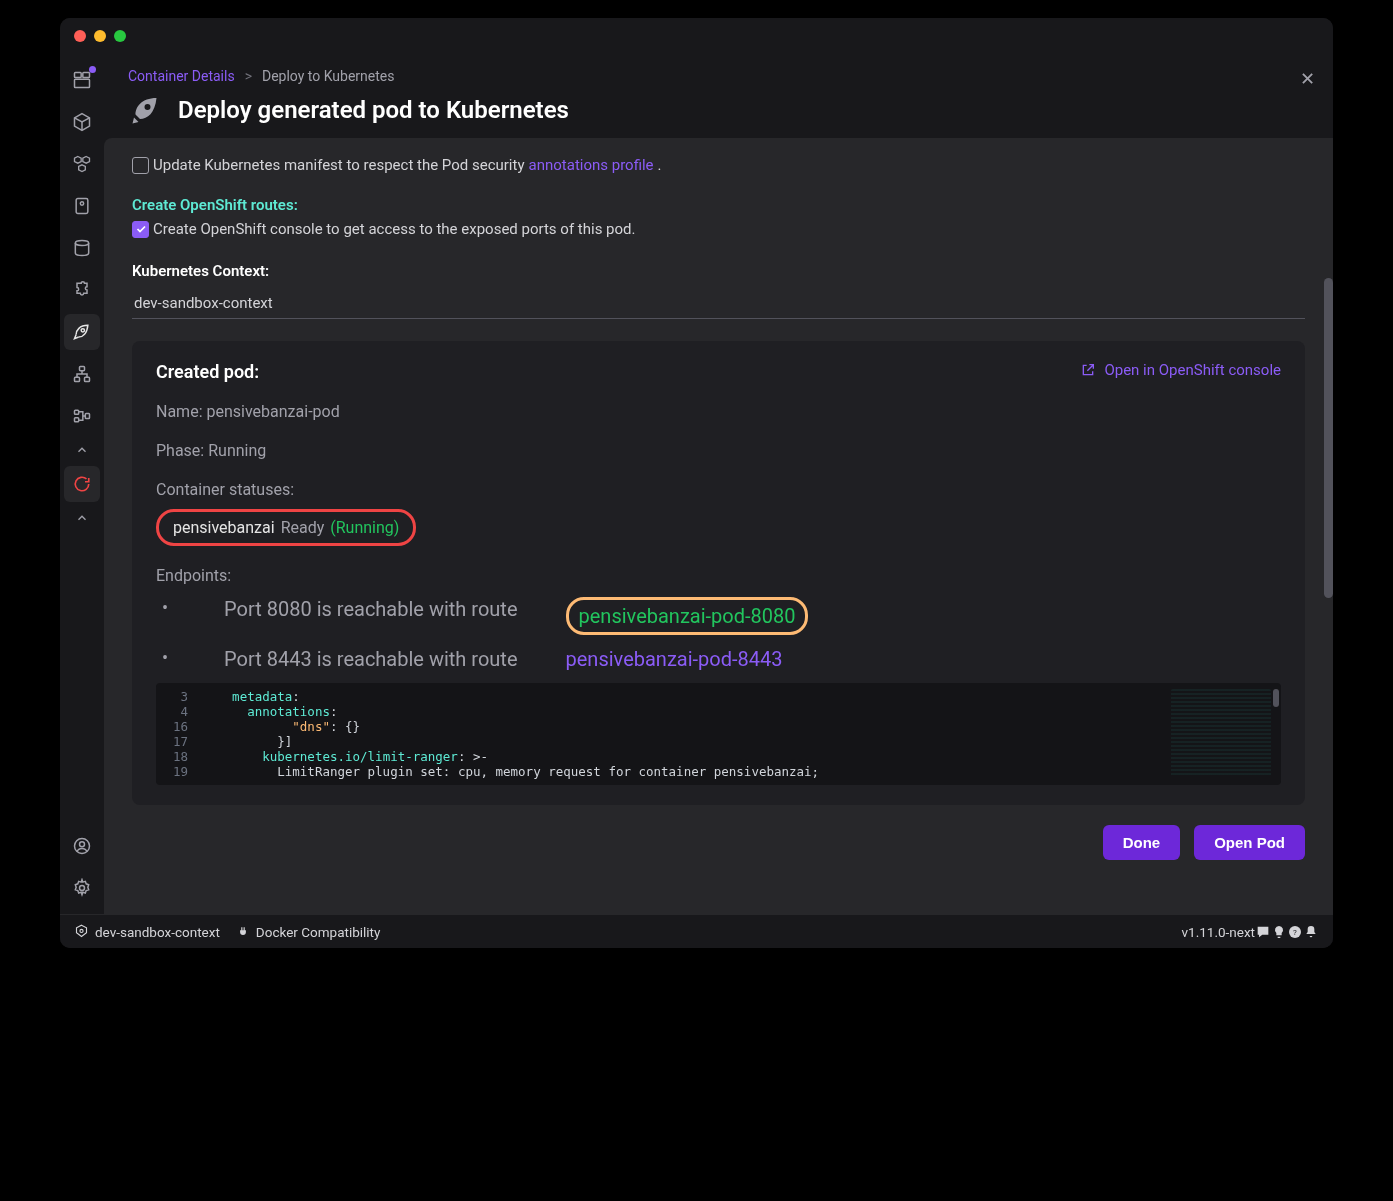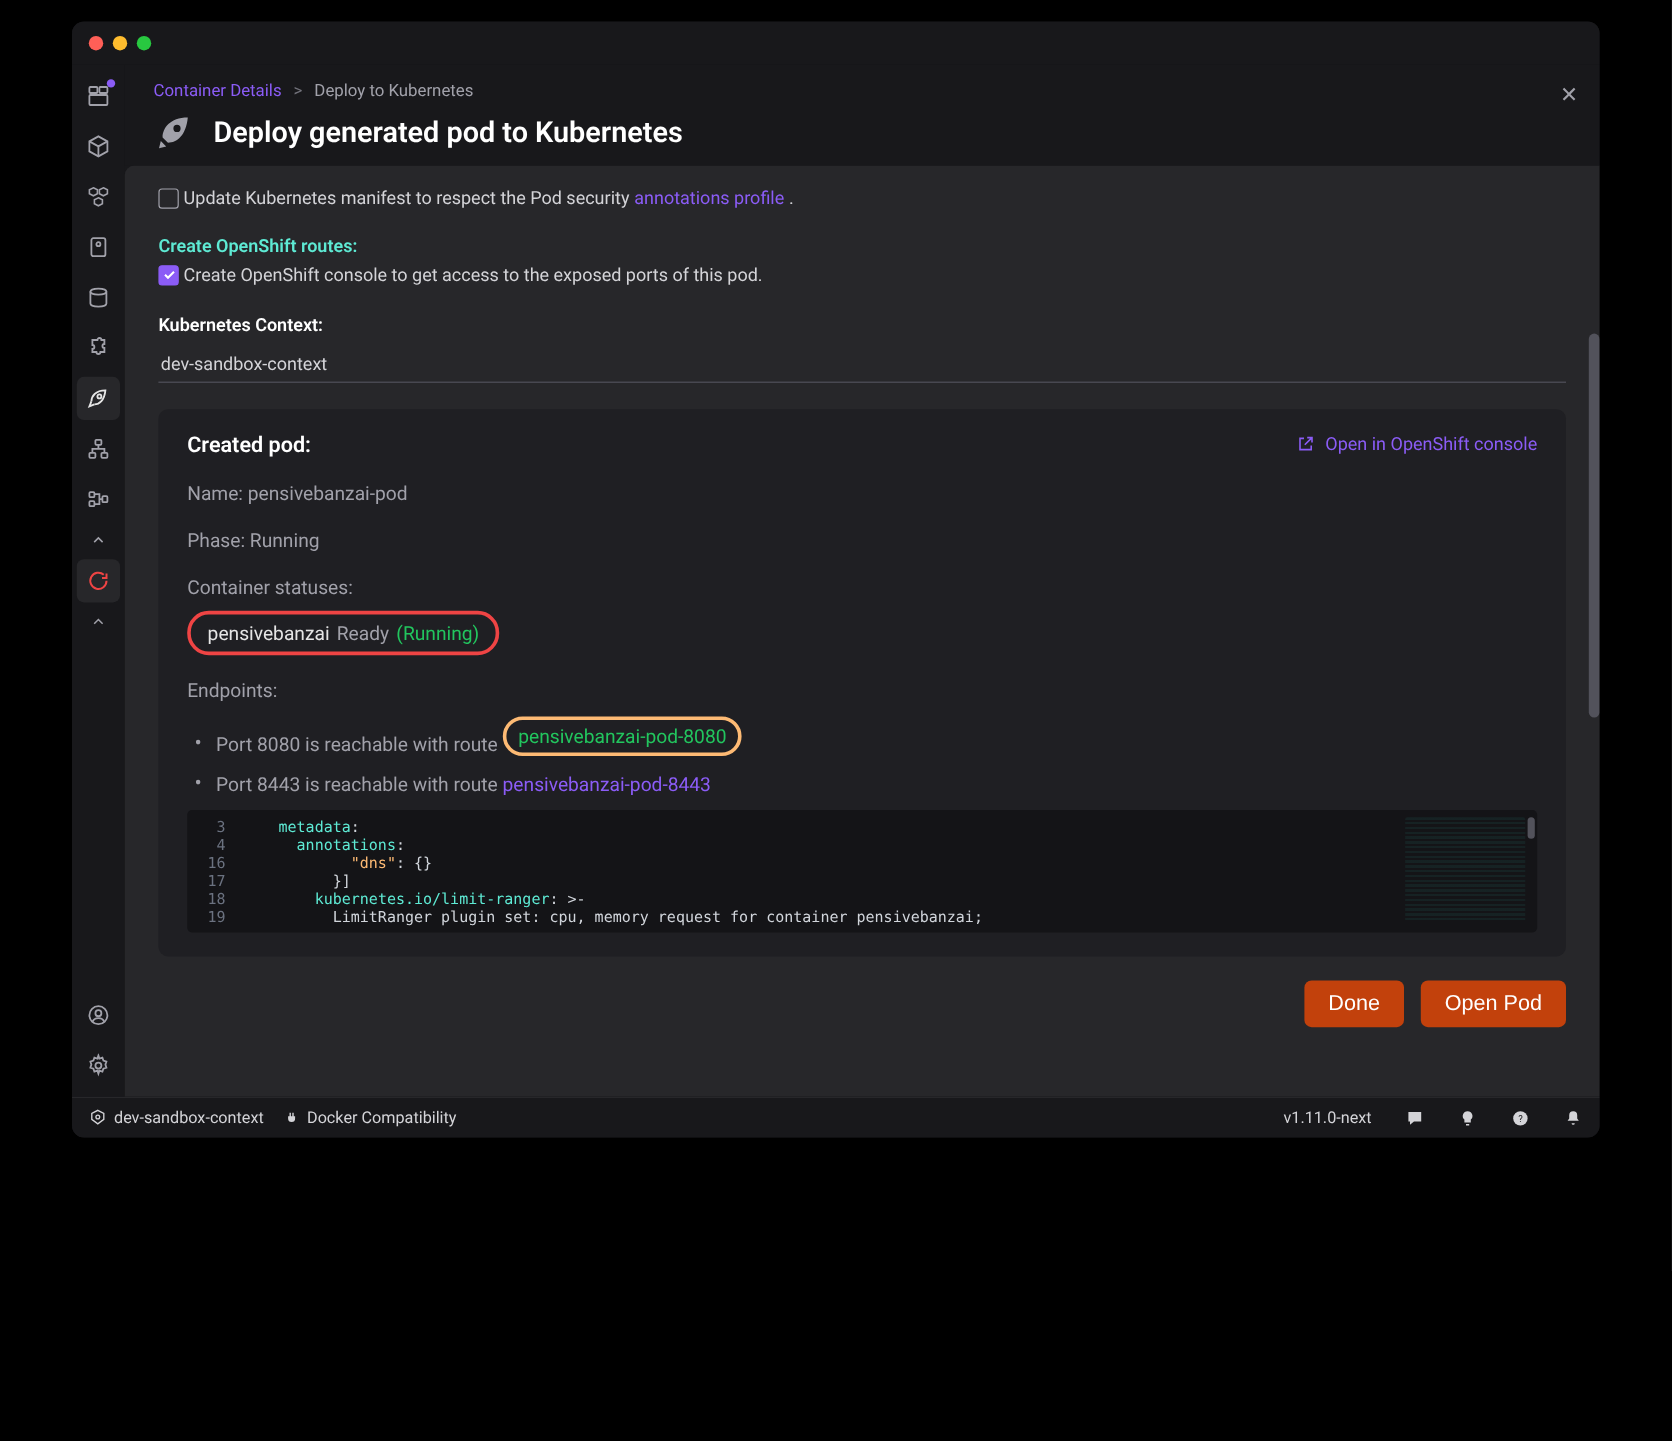--- a/index.html
+++ b/index.html
@@ -96,50 +96,50 @@
     }
     .panel-title { font-size:18px; font-weight:600; color:#fff;}
     .open-console { position:absolute; right:24px; top:20px; color:#8b5cf6; cursor:pointer;
       display:flex; align-items:center; gap:8px; font-size:15px;}
     .info-line { font-size:16px; color:#a1a1aa; margin-top:20px;}
     .status-wrap { display:inline-flex; align-items:center; gap:6px; border:3px solid #ef4444; border-radius:18px; padding:6px 14px;justify-content:flex-end;}
     .cname { color:#e5e5e5; }
     .ready { color:#a1a1aa; }
     .running-green { color:#22c55e; }
     .bullet-list { margin-top:12px; padding-left: 26px; }
-    .bullet-list li { font-size:16px; color:#a1a1aa; margin-bottom:12px; display:flex; align-items:flex-end; }
+    .bullet-list li { font-size:20px; color:#a1a1aa; margin-bottom:12px; display:flex; align-items:flex-start;gap:44px; }
     .bullet-list li::before { content:"•"; color:#a1a1aa; margin-left:-20px; margin-right:12px; font-size:18px;}
     .route-highlight { border:3px solid #fdba74; border-radius:18px; padding:4px 10px; color:#22c55e; cursor:pointer; margin-left:4px;}
     .route-link { color:#8b5cf6; cursor:pointer; margin-left:4px;}
     .code-area {
       background:#141417; border-radius:4px; margin-top:8px; padding:6px 0 6px 0;
       font-family: "SFMono-Regular", Menlo, monospace; font-size:12.5px;
       position:relative; overflow:hidden;
     }
     .code-line { display:flex; }
     .gutter { width:46px; text-align:right; padding-right:14px; color:#6b7280; flex-shrink:0;}
     .code-txt { white-space:pre; }
     .k-key { color:#5eead4; }
     .k-str { color:#fdba74; }
     .k-plain { color:#d1d5db; }
     .k-bracket { color:#d1d5db; }
     .minimap { position:absolute; right:10px; top:6px; width:100px; height:88px;
       background: repeating-linear-gradient(#2dd4bf22 0 2px, transparent 2px 4px);
       opacity:0.55; border-radius:2px;}
     .minimap-handle { position:absolute; right:2px; top:6px; width:6px; height:18px; background:#52525b; border-radius:3px;}
     .buttons-row { display:flex; gap:14px; justify-content:flex-end; margin-top:20px;}
-    .btn { background:#c2410c; color:#fff; border:none; padding:9px 20px; font-size:18px;
-      border-radius:6px; cursor:pointer; font-weight:400;}
+    .btn { background:#6d28d9; color:#fff; border:none; padding:9px 20px; font-size:15px;
+      border-radius:6px; cursor:pointer; font-weight:700;}
     .statusbar {
       height:34px; background:#18181b; border-top:1px solid #27272a;
       display:flex; align-items:center; padding:0 14px; font-size:13.5px; color:#d4d4d8;
     }
     .sb-left { display:flex; align-items:center; gap:16px; }
     .sb-item { display:flex; align-items:center; gap:6px; cursor:pointer;}
-    .sb-right { margin-left:auto; display:flex; align-items:center; gap:28px; }
+    .sb-right { margin-left:auto; display:flex; align-items:center; gap:0; }
     .scrollbar-thumb { position:absolute; right:0; top:260px; width:9px; height:320px; background:#52525b; border-radius:5px;}
     svg { display:block; }
   </style>
 </head>
 <body>
 
 <div class="window">
   <div class="titlebar">
     <div class="traffic red"></div>
     <div class="traffic yellow"></div>

